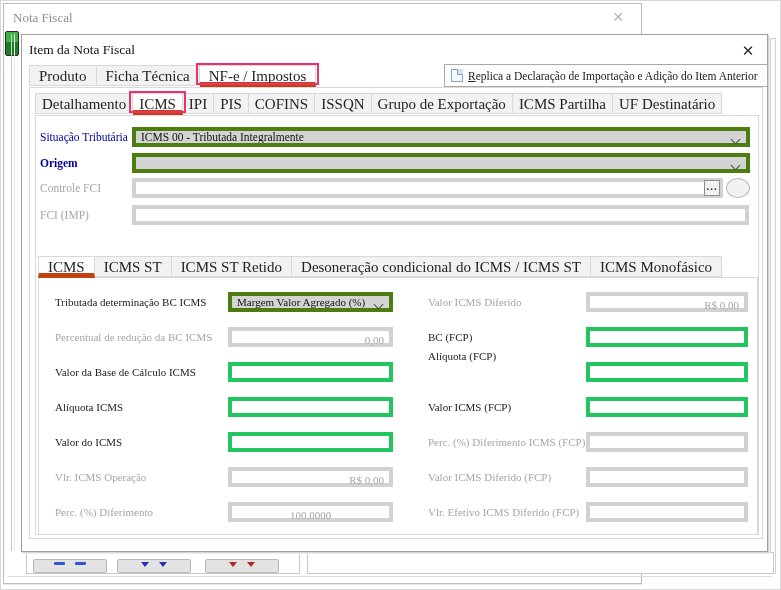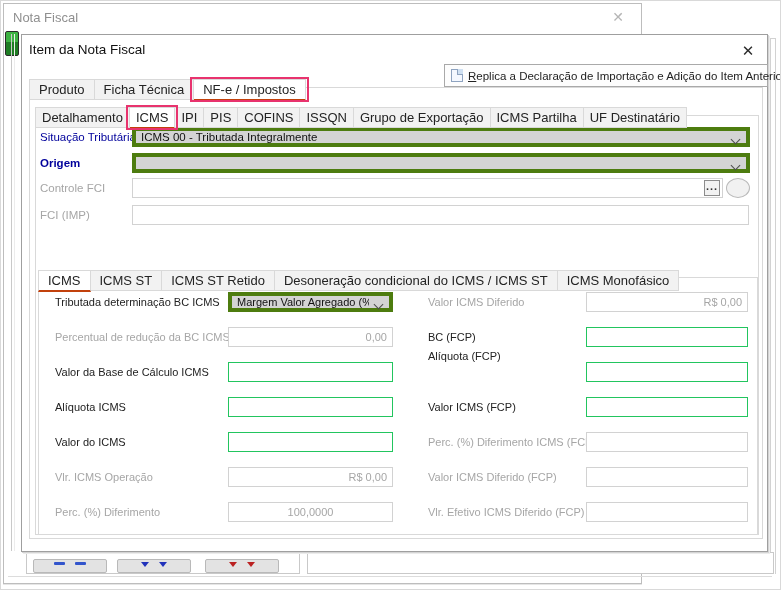--- a/index.html
+++ b/index.html
@@ -1,21 +1,21 @@
 <!DOCTYPE html>
 <html style="--highlight: #e8336e; --label-blue: #00009b;"><head>
 <meta charset="utf-8">
 <style>
   * { margin:0; padding:0; box-sizing:border-box; }
   html,body { background:#fff; }
   body { font-family:"Liberation Sans", sans-serif; color:#222; }
   .screen { position:relative; width:781px; height:590px; background:#fff; border:1px solid #d9d9d9; overflow:hidden; }
 
   
-  .parent-window { position:absolute; left:2px; top:2px; width:639px; height:581px; background:#fff; border:1px solid #bdbdbd; box-shadow:0 1px 0 #e6e6e6; }
+  .parent-window { position:absolute; left:2px; top:2px; width:639px; height:581px; background:#fff; border:1px solid #bdbdbd; box-shadow:0 1px 0 #e6e6e6;font-family:Liberation Serif, serif; }
   .parent-title { position:absolute; left:9px; top:6px; font-size:13px; color:#8f8f8f; }
   .parent-close { position:absolute; right:12px; top:5px; font-size:14px; color:#b5b5b5; width:22px; text-align:center; cursor:default; }
   .green-icon { position:absolute; left:1px; top:27px; width:14px; height:25px; background:linear-gradient(#3db243 45%, #1e7d23 45%); border:1px solid #2a2a2a; border-radius:2px; }
   .left-vline { position:absolute; left:7px; top:30px; width:4px; height:517px; border-left:1px solid #c9c9c9; border-right:1px solid #ececec; }
   .right-vframe { position:absolute; left:766px; top:34px; width:6px; height:536px; border:1px solid #d2d2d2; border-bottom:none; }
 
   
   .bottom-frame-a { position:absolute; left:22px; top:548px; width:274px; height:22px; border:1px solid #c9c9c9; background:#fff; }
   .bottom-frame-b { position:absolute; left:303px; top:548px; width:467px; height:22px; border:1px solid #c9c9c9; background:#fff; }
   .stub-button { position:absolute; top:6px; height:14px; width:74px; background:#e3e3e3; border:1px solid #b9b9b9; border-radius:2px; display:flex; justify-content:center; gap:10px; padding-top:2px; }
@@ -24,23 +24,23 @@
   .tri { width:0; height:0; border-left:4px solid transparent; border-right:4px solid transparent; border-top:5px solid #2233bb; }
   .tri.red { border-top-color:#bb2222; }
   .bottom-line { position:absolute; left:4px; top:572px; width:764px; height:3px; border-top:1px solid #dcdcdc; }
 
   
   .dialog { position:absolute; left:17px; top:30px; width:747px; height:518px; background:#fff; border:1px solid #9f9f9f; box-shadow:1px 1px 0 #d4d4d4, 2px 2px 0 #ececec; z-index:5; }
   .dialog-title { position:absolute; left:7px; top:7px; font-size:13.5px; color:#111; }
   .dialog-close { position:absolute; right:8px; top:7px; font-size:15px; color:#2b2b2b; width:22px; text-align:center; cursor:default; }
 
   
-  .tab { position:relative; height:21px; line-height:20px; padding:0 9px; font-size:13px; color:#232323; background:#f2f2f2; border:1px solid #d9d9d9; border-left:none; white-space:nowrap; cursor:default;margin-top:14px; }
+  .tab { position:relative; height:21px; line-height:20px; padding:0 9px; font-size:15px; color:#232323; background:#f2f2f2; border:1px solid #d9d9d9; border-left:none; white-space:nowrap; cursor:default; }
   .tab:first-child { border-left:1px solid #d9d9d9; }
-  .tab.active { background:#fff; border-bottom:2px solid #c2410c; height:22px; z-index:3; }
+  .tab.active { background:#fff; border-bottom:5px solid #c2410c; height:22px; z-index:3; }
   .tab.pink::after { content:""; position:absolute; left:-4px; right:-4px; top:-3px; bottom:-3px; border:2px solid var(--highlight,#e8336e); z-index:6; pointer-events:none; }
 
   .main-tabs { position:absolute; left:7px; top:30px; display:flex; z-index:2; }
   .replica-button { position:absolute; left:422px; top:29px; width:324px; height:23px; background:#fdfdfd; border:1px solid #a9a9a9; display:flex; align-items:center; gap:5px; padding:0 6px; font-size:11.5px; color:#222; white-space:nowrap; cursor:default; }
   .replica-label { display:inline-block; }
   .replica-label::first-letter { text-decoration:underline; }
   .page-icon { position:relative; width:12px; height:13px; background:#f4f8ff; border:1px solid #8ea3c0; flex:0 0 auto; }
   .page-icon::after { content:""; position:absolute; right:-1px; top:-1px; width:5px; height:5px; background:#cfe0f2; border-left:1px solid #8ea3c0; border-bottom:1px solid #8ea3c0; }
 
   .tab-page { position:absolute; left:7px; top:52px; width:734px; height:452px; border:1px solid #d9d9d9; background:#fff; }
@@ -49,21 +49,21 @@
   .sub-page { position:absolute; left:5px; top:27px; width:724px; height:420px; border:1px solid #d9d9d9; background:#fff; }
 
   
   .flabel { position:absolute; font-size:11.5px; color:#222; white-space:nowrap; }
   .flabel.blue { color:#00009b; }
   .flabel.blue.bold { font-weight:700; }
   .flabel.dim { color:#a6a6a6; }
   .combo { position:absolute; height:20px; background:#d4d4d4; border:4px solid #4d7c0f; display:flex; align-items:center; padding:0 22px 0 5px; font-size:11.5px; color:#111; cursor:default; }
   .combo .val { overflow:hidden; white-space:nowrap; }
   .chev { position:absolute; right:7px; top:5px; width:7px; height:7px; border-right:1.6px solid #4d4d4d; border-bottom:1.6px solid #4d4d4d; transform:rotate(45deg); }
-  .field { position:absolute; height:20px; background:#fff; border:1px solid #22c55e; font-size:11.5px; line-height:18px; padding:0 5px; color:#222; }
+  .field { position:absolute; height:20px; background:#fff; border:4px solid #22c55e; font-size:11.5px; line-height:18px; padding:0 5px; color:#222; }
   .field.dim { border-color:#d2d2d2; color:#a6a6a6; }
   .field.num { text-align:right; }
   .dots-button { position:absolute; width:16px; height:16px; background:#f2f2f2; border:1px solid #8c8c8c; font-size:11px; font-weight:700; line-height:10px; text-align:center; letter-spacing:1px; color:#333; cursor:default; }
   .circle-button { position:absolute; width:24px; height:20px; background:#f1f1f1; border:1px solid #b9b9b9; border-radius:50%; cursor:default; }
 
   
   .inner-tabs { position:absolute; left:2px; top:140px; display:flex; z-index:2; }
   .inner-page { position:absolute; left:2px; top:161px; width:720px; height:258px; border:1px solid #d9d9d9; background:#fff; }
   .ilabel { position:absolute; font-size:11px; white-space:nowrap; color:#222; }
   .ilabel.dim { color:#a6a6a6;text-align:center; }

